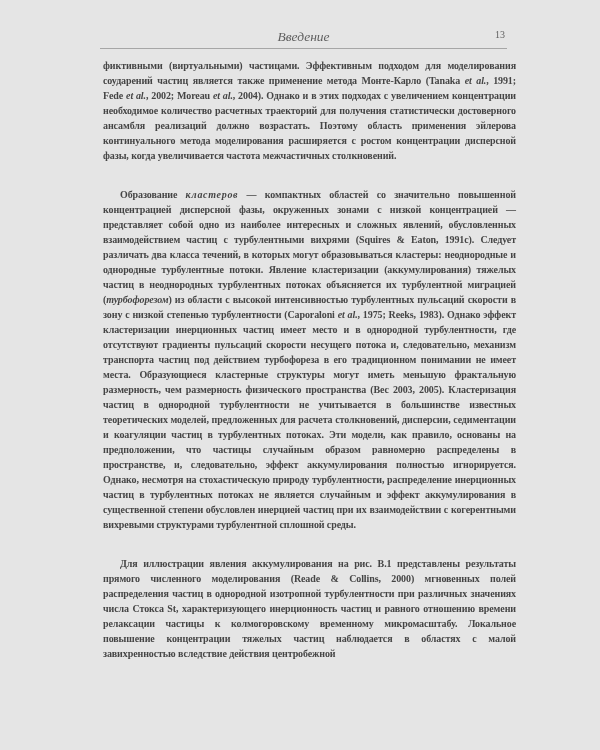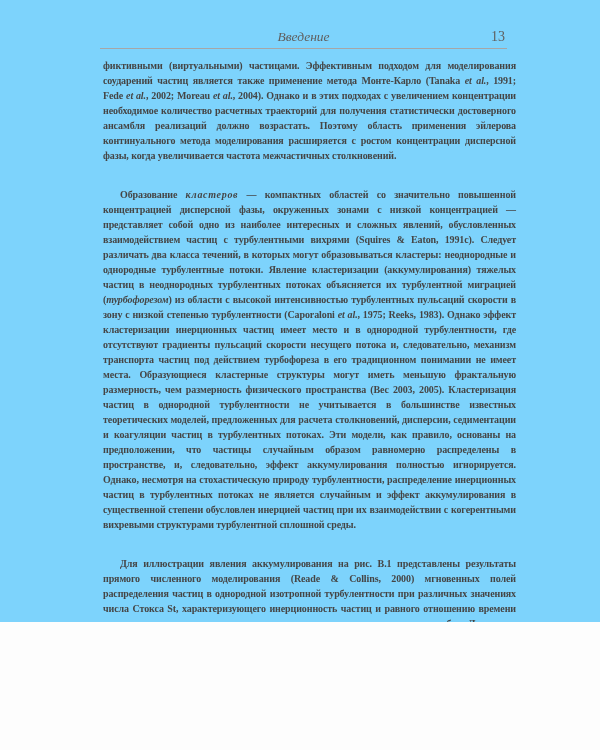--- a/index.html
+++ b/index.html
@@ -3,22 +3,22 @@
 <meta charset="utf-8">
 <style>
   html, body {
     margin: 0;
     padding: 0;
     background: #fdfdfd;
   }
   .page {
     position: relative;
     width: 600px;
-    height: 622px;
-    background: #7dd3fc;
+    height: 750px;
+    background: #e5e5e5;
     font-family: "Liberation Serif", "DejaVu Serif", serif;
     color: #454545;
     overflow: hidden;
   }
   .running-head {
     position: absolute;
     left: 100px;
     top: 29px;
     width: 407px;
     height: 19px;
@@ -27,21 +27,21 @@
     display: block;
     text-align: center;
     font-style: italic;
     font-size: 13.5px;
     color: #606060;
   }
   .running-head .page-number {
     position: absolute;
     right: 2px;
     top: 0;
-    font-size: 14px;
+    font-size: 10px;
     color: #606060;
   }
   .head-rule {
     position: absolute;
     left: 100px;
     top: 48px;
     width: 407px;
     height: 0;
     border-top: 1px solid #a6a6a6;
   }

